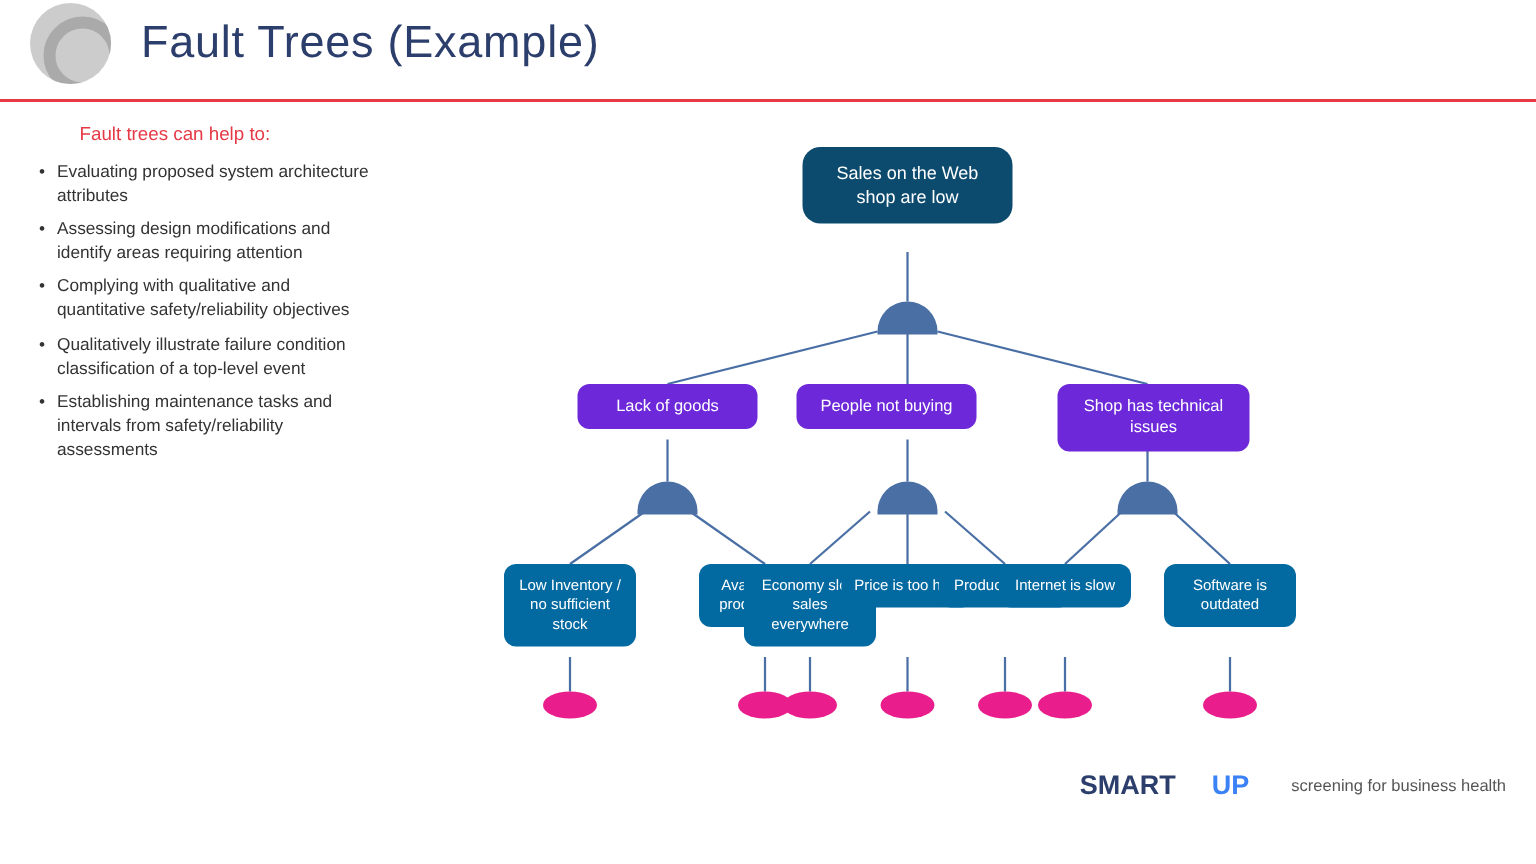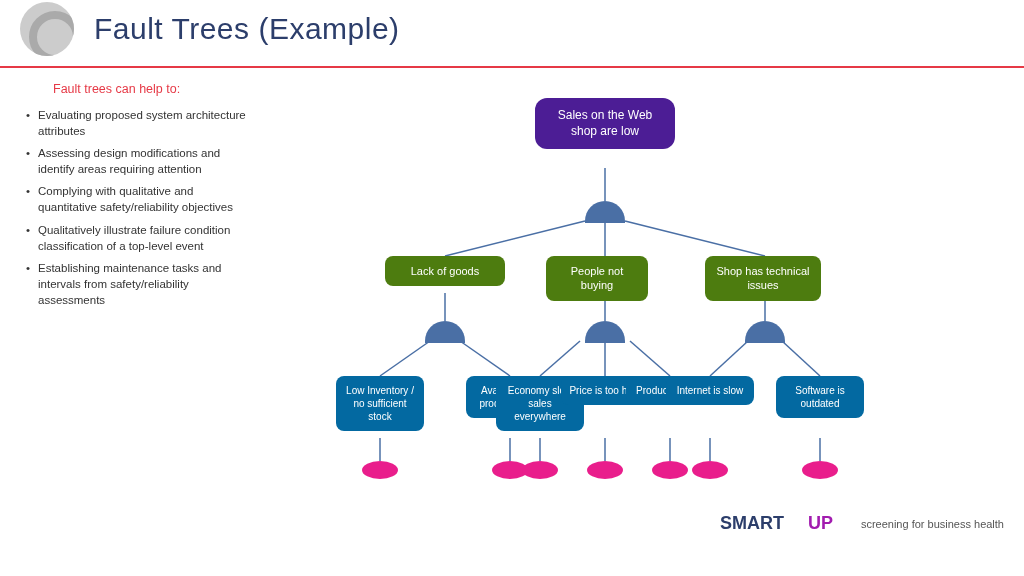--- a/index.html
+++ b/index.html
@@ -110,31 +110,31 @@
       position: absolute;
       text-align: center;
       font-size: 11px;
       line-height: 1.3;
       display: flex;
       align-items: center;
       justify-content: center;
     }
 
     .node-top {
-      background: #4c1d95;
+      background: #0c4a6e;
       color: #fff;
       border-radius: 12px;
       padding: 10px 14px;
       width: 140px;
       font-size: 12px;
       font-weight: 500;
     }
 
     .node-mid {
-      background: #4d7c0f;
+      background: #6d28d9;
       color: #fff;
       border-radius: 8px;
       padding: 8px 10px;
       width: 120px;
       font-size: 11px;
     }
 
     .node-leaf {
       background: #0369a1;
       color: #fff;
@@ -164,21 +164,21 @@
       gap: 24px;
     }
     .brand-smart {
       font-size: 18px;
       font-weight: 900;
       color: #2c3e6b;
     }
     .brand-up {
       font-size: 18px;
       font-weight: 900;
-      color: #a21caf;
+      color: #3b82f6;
     }
     .brand-sub {
       font-size: 11px;
       color: #555;
       margin-left: 4px;
     }
   </style>
 </head>
 <body>
 
@@ -237,25 +237,25 @@
     </div>
 
     <div style="position:absolute; left:315px; top:133px; width:40px; height:22px;
                 border-top-left-radius:20px; border-top-right-radius:20px;
                 background:#4a6fa5;"></div>
 
     <div class="node node-mid" style="left:115px; top:188px; width:120px;">
       <span>Lack of goods</span>
     </div>
 
-    <div class="node node-mid" style="left:276px; top:188px; width:102px;">
+    <div class="node node-mid" style="left:261px; top:188px; width:120px;">
       <span>People not buying</span>
     </div>
 
-    <div class="node node-mid" style="left:435px; top:188px; width:116px;">
+    <div class="node node-mid" style="left:435px; top:188px; width:128px;">
       <span>Shop has technical issues</span>
     </div>
 
     <div style="position:absolute; left:155px; top:253px; width:40px; height:22px;
                 border-top-left-radius:20px; border-top-right-radius:20px;
                 background:#4a6fa5;"></div>
 
     <div style="position:absolute; left:315px; top:253px; width:40px; height:22px;
                 border-top-left-radius:20px; border-top-right-radius:20px;
                 background:#4a6fa5;"></div>

